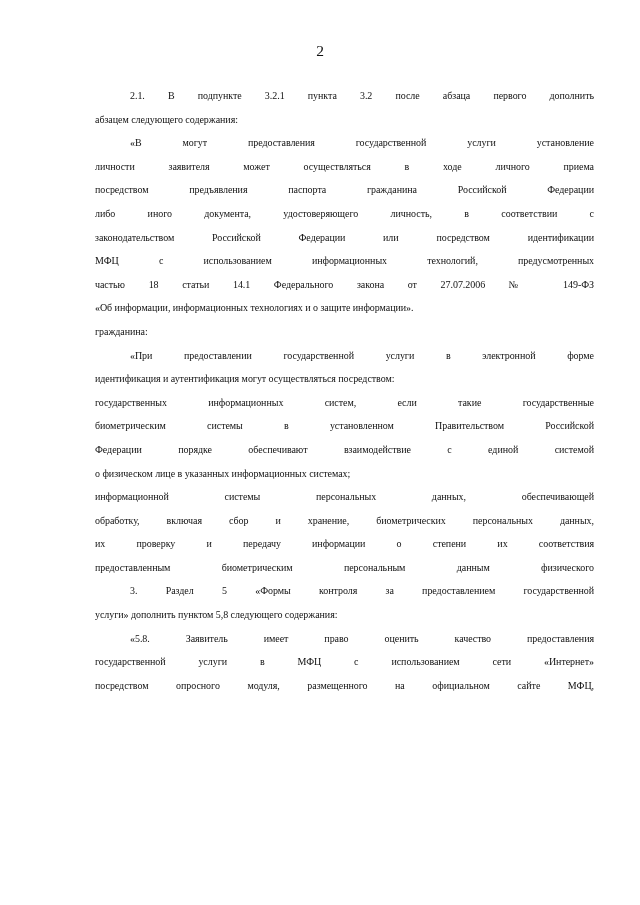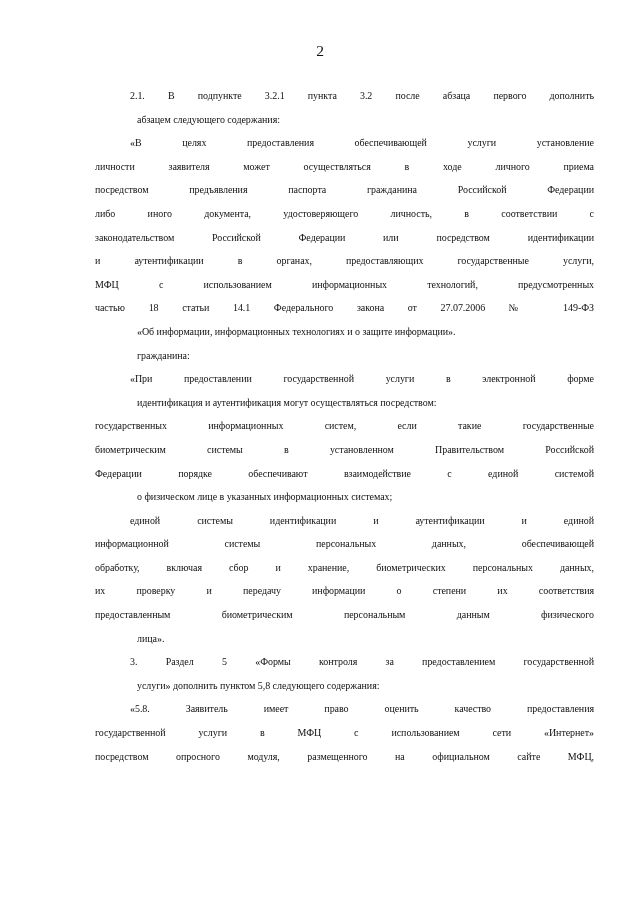--- a/index.html
+++ b/index.html
@@ -15,42 +15,41 @@
     }
     .body-text {
       position: absolute; left: 95px; top: 84px; width: 499px;
     }
     .line {
       height: 23.6px; line-height: 23.6px; font-size: 10px;
       white-space: nowrap; text-align: justify; text-align-last: justify;
       letter-spacing: -0.05px;
     }
     .line.indent { padding-left: 35px; }
-    .line.last { text-align-last: left; margin-left: 42px; }
+    .line.last { text-align-last: left; }
   </style>
 </head>
 <body>
 
 <div class="page">
   <div class="page-number">2</div>
 
   <div class="body-text">
 
     <div>
       <div class="line indent">2.1. В подпункте 3.2.1 пункта 3.2 после абзаца первого дополнить</div>
       <div class="line last">абзацем следующего содержания:</div>
     </div>
 
     <div>
-      <div class="line indent">«В целях предоставления обеспечивающей услуги установление</div>
+      <div class="line indent">«В могут предоставления государственной услуги установление</div>
       <div class="line">личности заявителя может осуществляться в ходе личного приема</div>
       <div class="line">посредством предъявления паспорта гражданина Российской Федерации</div>
       <div class="line">либо иного документа, удостоверяющего личность, в соответствии с</div>
       <div class="line">законодательством Российской Федерации или посредством идентификации</div>
-      <div class="line">и аутентификации в органах, предоставляющих государственные услуги,</div>
       <div class="line">МФЦ с использованием информационных технологий, предусмотренных</div>
       <div class="line">частью 18 статьи 14.1 Федерального закона от 27.07.2006 № 149-ФЗ</div>
       <div class="line last">«Об информации, информационных технологиях и о защите информации».</div>
     </div>
 
     <div>
       <div class="line last">гражданина:</div>
     </div>
 
     <div>
@@ -59,26 +58,24 @@
     </div>
 
     <div>
       <div class="line">государственных информационных систем, если такие государственные</div>
       <div class="line">биометрическим системы в установленном Правительством Российской</div>
       <div class="line">Федерации порядке обеспечивают взаимодействие с единой системой</div>
       <div class="line last">о физическом лице в указанных информационных системах;</div>
     </div>
 
     <div>
-      <div class="line indent">единой системы идентификации и аутентификации и единой</div>
       <div class="line">информационной системы персональных данных, обеспечивающей</div>
       <div class="line">обработку, включая сбор и хранение, биометрических персональных данных,</div>
       <div class="line">их проверку и передачу информации о степени их соответствия</div>
       <div class="line">предоставленным биометрическим персональным данным физического</div>
-      <div class="line last">лица».</div>
     </div>
 
     <div>
       <div class="line indent">3. Раздел 5 «Формы контроля за предоставлением государственной</div>
       <div class="line last">услуги» дополнить пунктом 5,8 следующего содержания:</div>
     </div>
 
     <div>
       <div class="line indent">«5.8. Заявитель имеет право оценить качество предоставления</div>
       <div class="line">государственной услуги в МФЦ с использованием сети «Интернет»</div>

